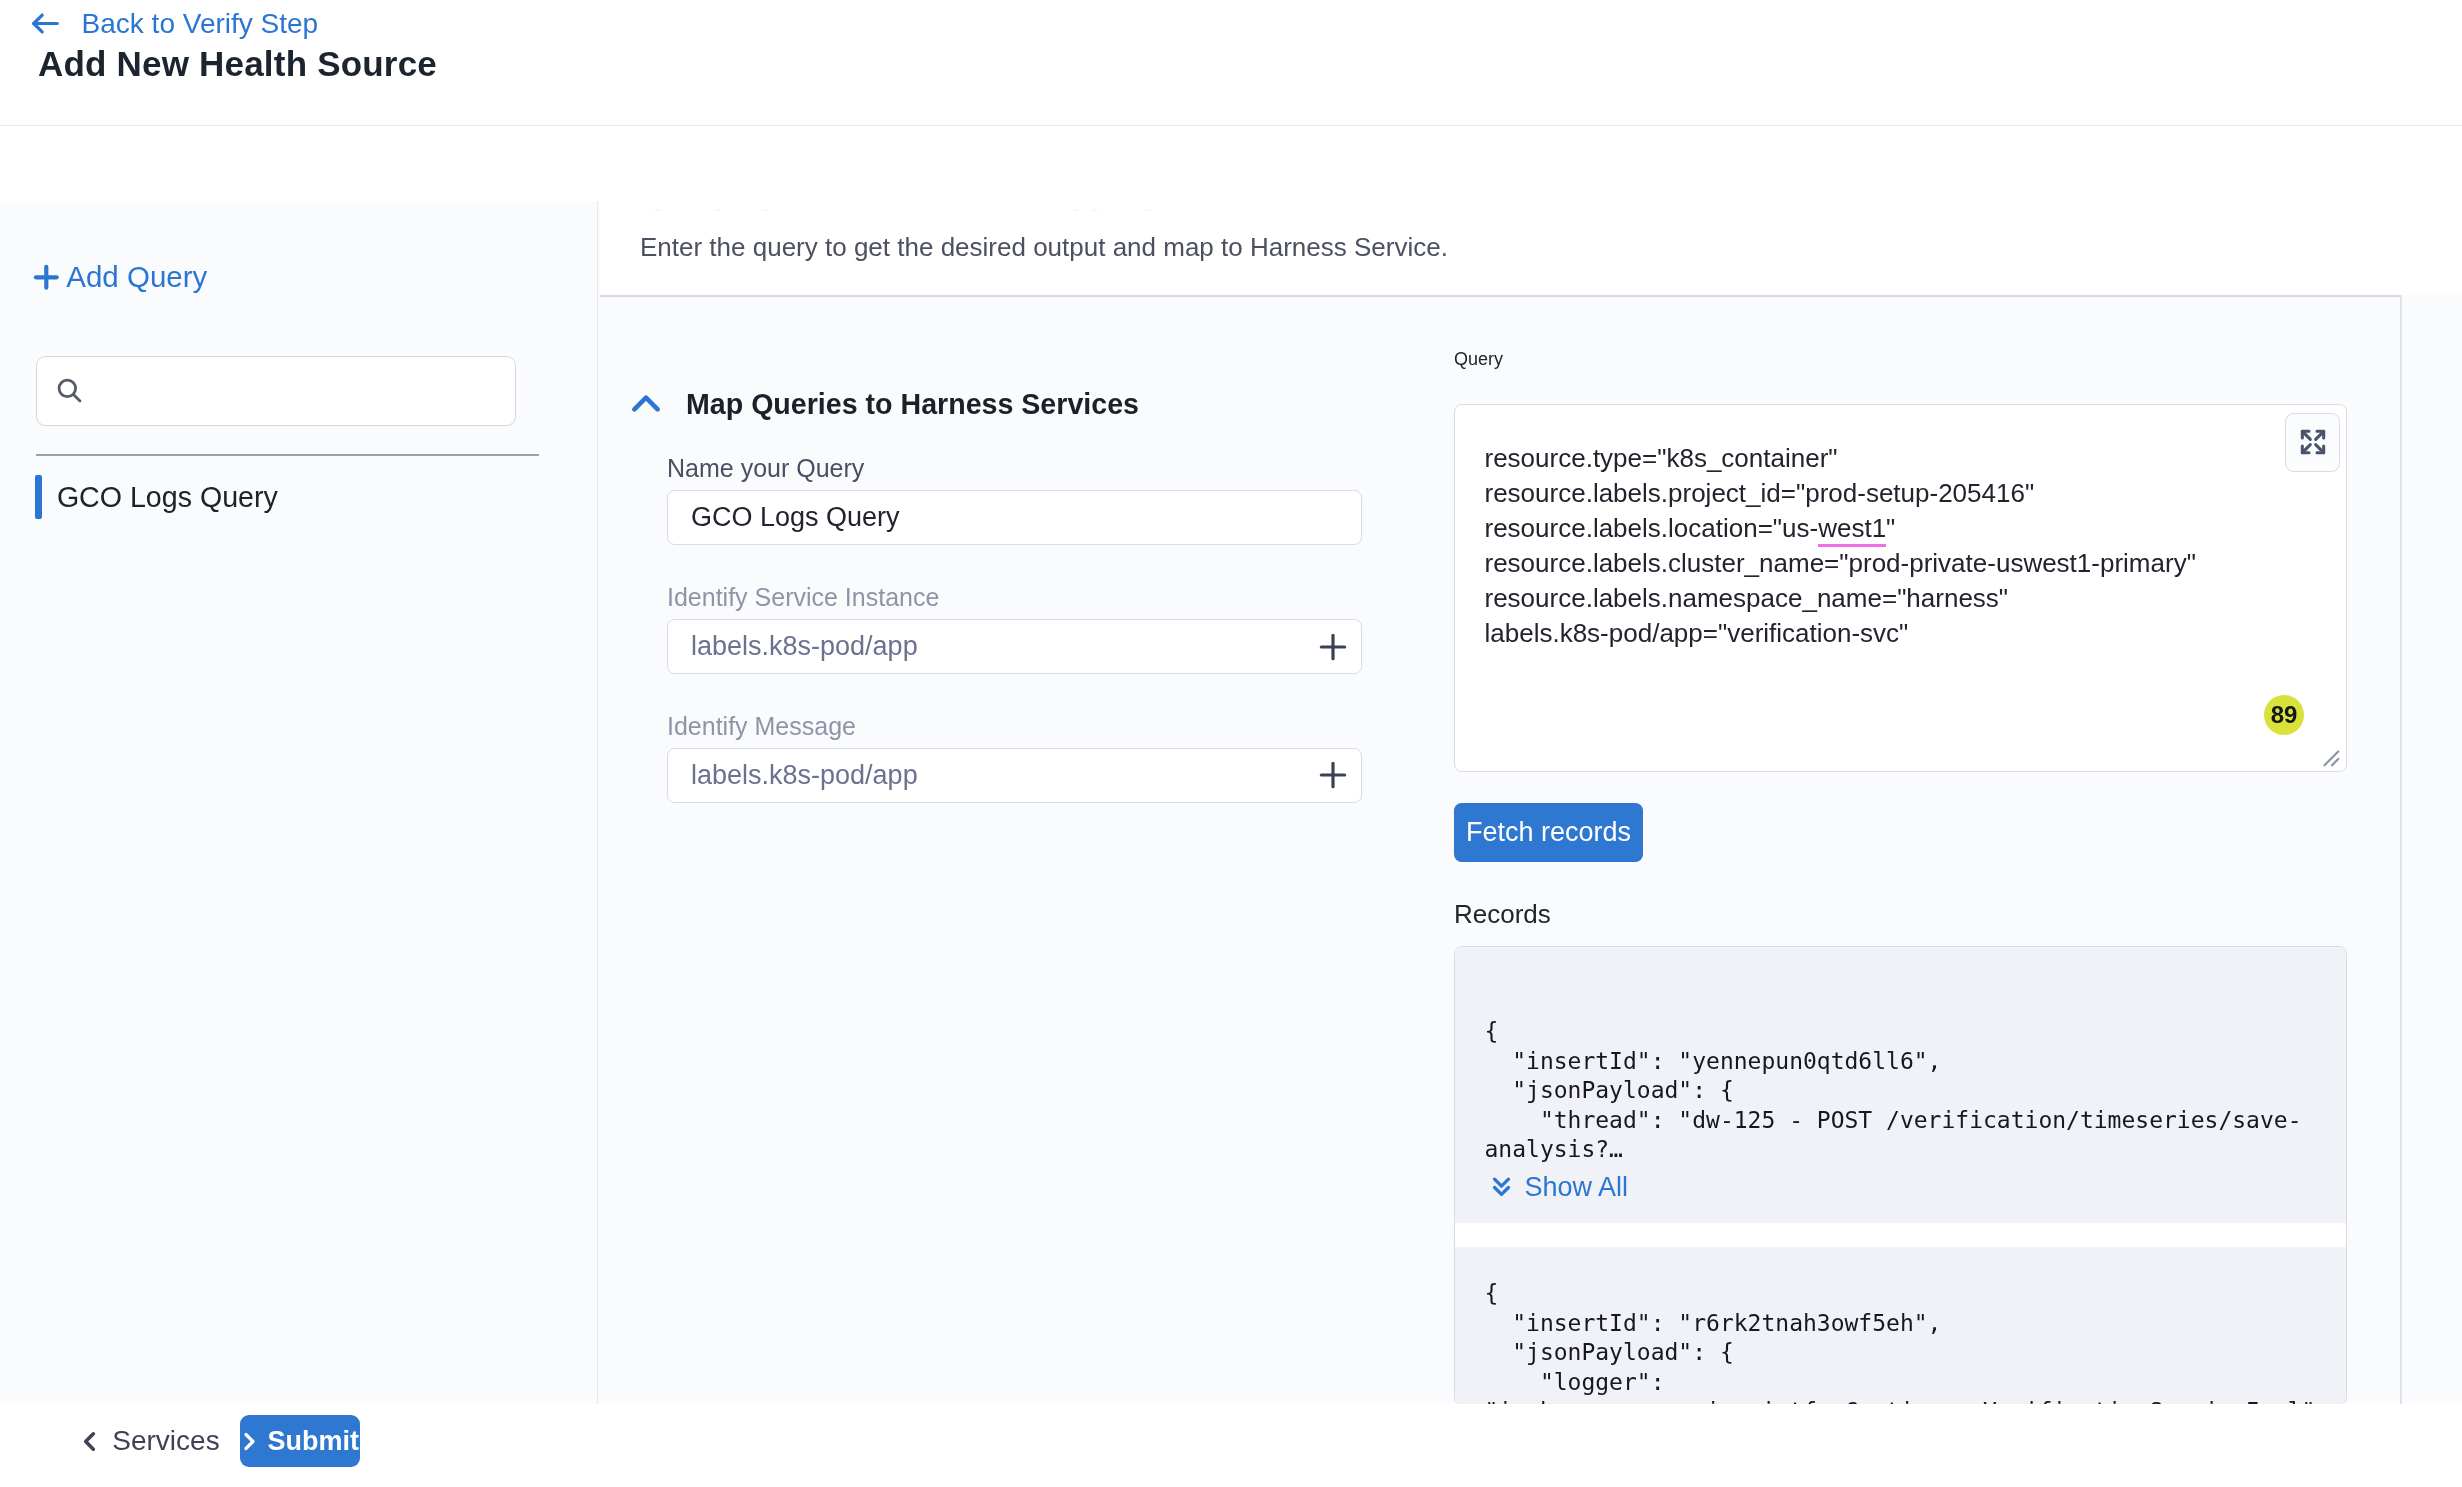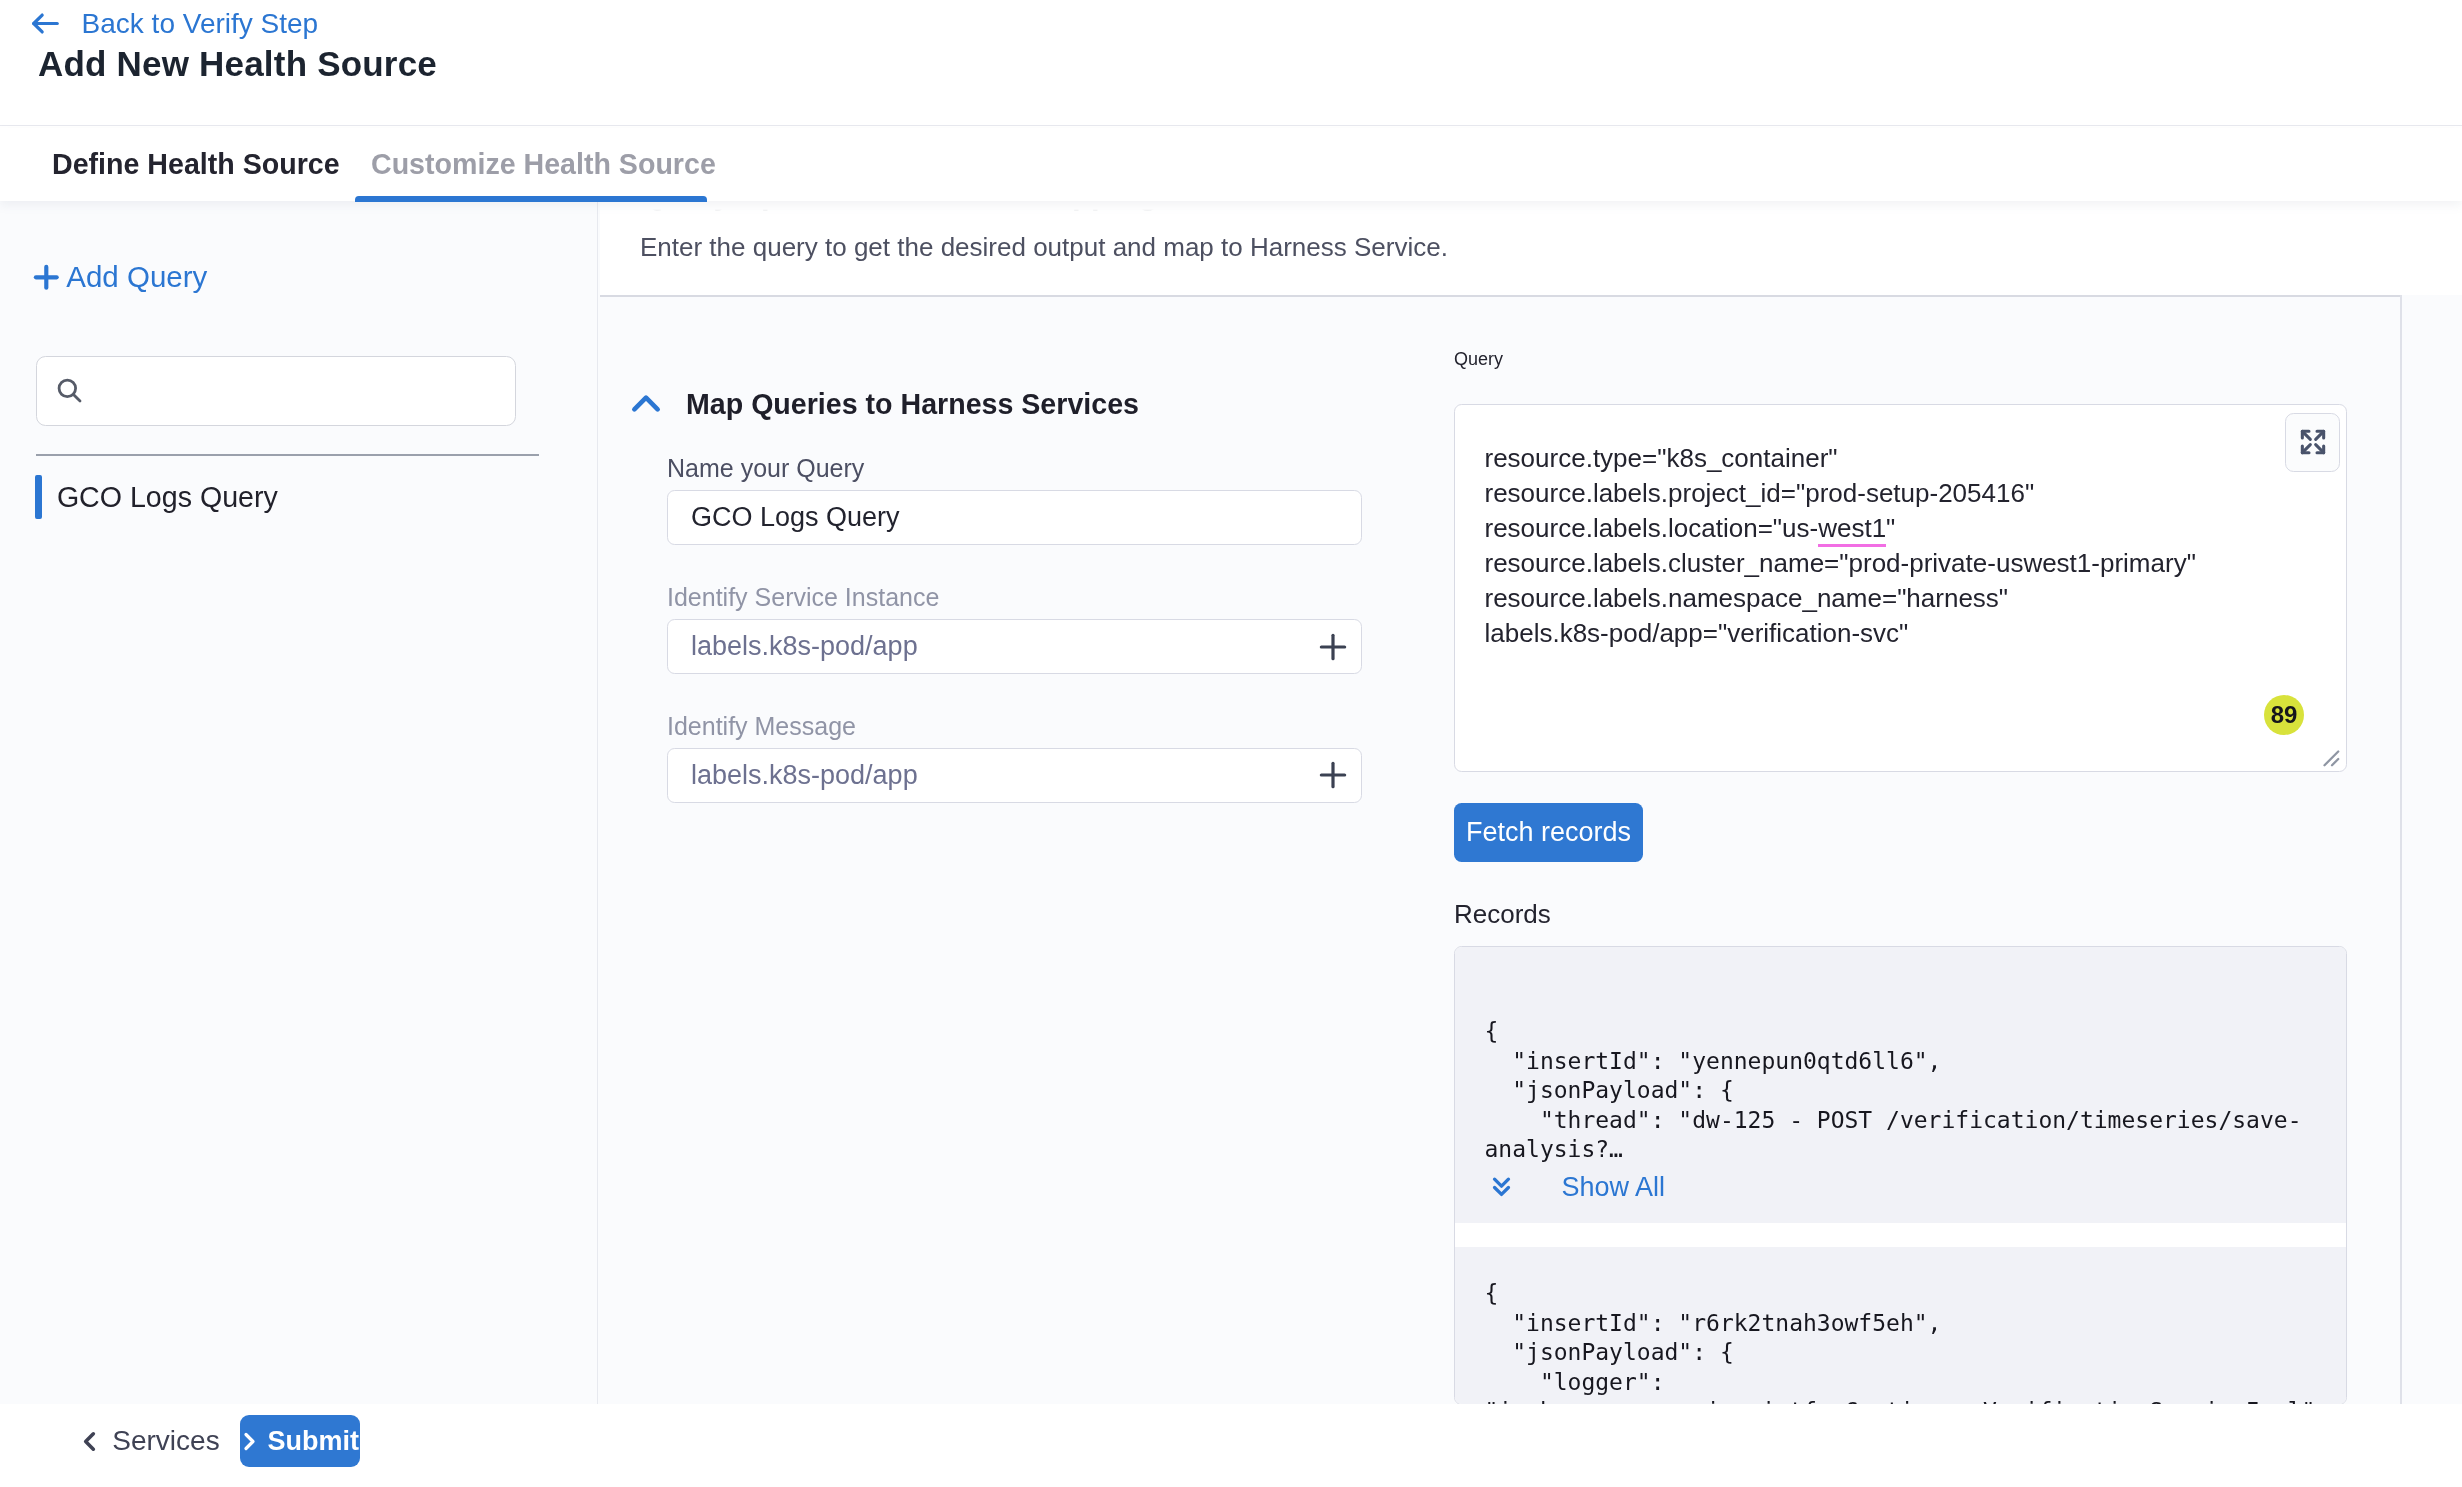--- a/index.html
+++ b/index.html
@@ -77,21 +77,21 @@
   .fetch-btn{position:absolute;left:1454px;top:602px;width:189px;height:59px;background:var(--primary_dark);border:none;border-radius:7.6px;color:#fff;font-family:inherit;font-size:27px;cursor:pointer;}
   .records-label{position:absolute;left:1454px;top:698px;font-size:26px;color:#23232e;}
   .records-box{position:absolute;left:1454px;top:745px;width:893px;height:459px;background:#fff;border:1.9px solid var(--border);border-radius:7.6px;overflow:hidden;}
   .record-card{position:relative;width:100%;background:var(--card_bg);}
   .card-1{height:276px;}
   .card-2{margin-top:24px;height:159px;}
   .record-pre{position:absolute;left:29.5px;font-family:"DejaVu Sans Mono","Liberation Mono",monospace;font-size:23px;line-height:29.5px;color:#17171f;white-space:pre;}
   .card-1 .record-pre{top:70px;}
   .card-2 .record-pre{top:32px;}
   .show-all{position:absolute;left:35px;top:225px;display:flex;align-items:center;gap:11.4px;color:var(--primary);cursor:pointer;}
-  .show-all .lbl{font-size:27px;font-weight:500;margin-left:37px;}
+  .show-all .lbl{font-size:27px;font-weight:500;}
   
   .footer{position:absolute;left:0;top:1404px;width:2462px;height:83px;background:#fff;}
   .prev-btn{position:absolute;left:80px;top:21px;display:flex;align-items:center;gap:13.3px;color:#3f4254;cursor:pointer;}
   .prev-btn .lbl{font-size:28px;font-weight:500;}
   .submit-btn{position:absolute;left:240px;top:11.4px;width:120px;height:52px;background:var(--primary_dark);border:none;border-radius:9px;display:flex;align-items:center;justify-content:center;gap:9.5px;color:#fff;cursor:pointer;}
   .submit-btn .lbl{font-size:27px;font-weight:600;color:#fff;font-family:inherit;}
   svg{display:block;}
 </style>
 </head>
 <body>
@@ -104,25 +104,20 @@
         <svg width="32" height="27" viewBox="0 0 34 28" fill="none" stroke="#2b76d2" stroke-width="3.4" stroke-linecap="round" stroke-linejoin="round">
           <line x1="30" y1="14" x2="5" y2="14"></line>
           <polyline points="14,5 5,14 14,23"></polyline>
         </svg>
       </span>
       <span class="lbl">Back to Verify Step</span>
     </div>
     <div class="page-title">Add New Health Source</div>
   </div>
 
-  <div class="tabbar">
-    <div class="tab define">Define Health Source</div>
-    <div class="tab customize">Customize Health Source</div>
-    <div class="tab-underline"></div>
-  </div>
 
   <div class="content">
 
     <div class="sidebar">
       <div class="add-query">
         <span>
           <svg width="28.6" height="28.6" viewBox="0 0 22 22" fill="none" stroke="#2b76d2" stroke-width="3.2" stroke-linecap="round">
             <line x1="11" y1="3" x2="11" y2="19"></line>
             <line x1="3" y1="11" x2="19" y2="11"></line>
           </svg>

